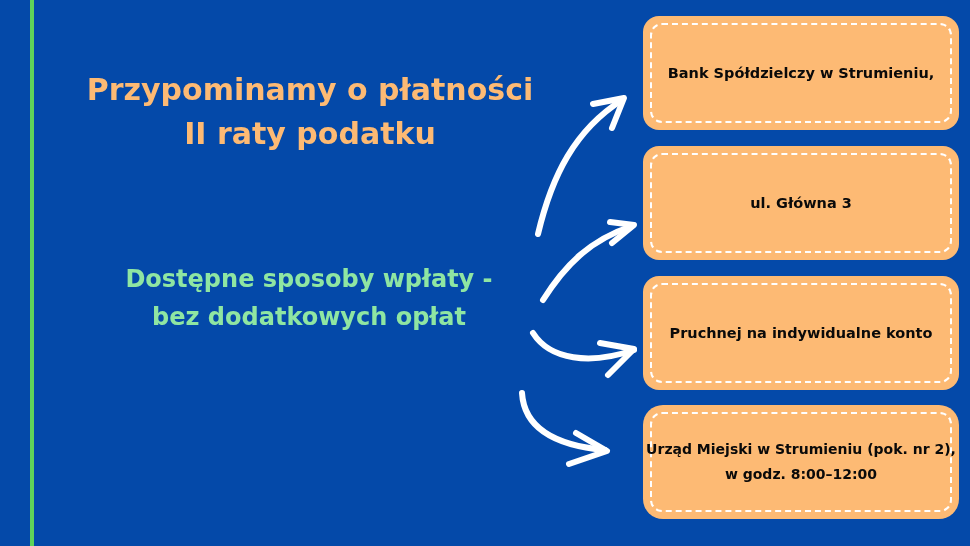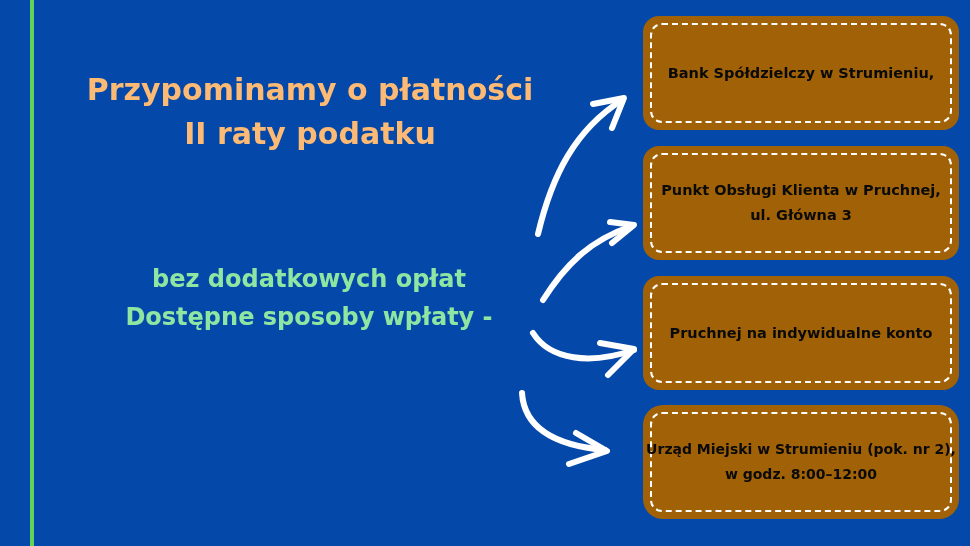--- a/index.html
+++ b/index.html
@@ -19,21 +19,21 @@
       font-size: 30px; line-height: 44px;
     }
     .subtitle {
       position: absolute; left: 86px; top: 260px; width: 446px;
       text-align: center; color: #8fe6a2; font-weight: bold;
       font-size: 24px; line-height: 38px;
     }
     .arrows { position: absolute; left: 0; top: 0; }
     .card {
       position: absolute; left: 643px; width: 316px; height: 114px;
-      background: #a16207; border-radius: 16px; box-sizing: border-box;
+      background: #fdba74; border-radius: 16px; box-sizing: border-box;
       display: flex; align-items: center; justify-content: center;
     }
     .card::after {
       content: ""; position: absolute; left: 7px; top: 7px; right: 7px; bottom: 7px;
       border: 2px dashed #ffffff; border-radius: 12px; pointer-events: none;
     }
     .card-text {
       color: #0a0a0a; font-weight: bold; font-size: 14.5px; line-height: 25px;
       text-align: center; padding: 0 10px; position: relative; z-index: 1;
     }
@@ -43,22 +43,22 @@
 <body>
 
 <div class="accent-line"></div>
 
 <div class="title">
   <div>Przypominamy o płatności</div>
   <div>II raty podatku</div>
 </div>
 
 <div class="subtitle">
+  <div>Dostępne sposoby wpłaty -</div>
   <div>bez dodatkowych opłat</div>
-  <div>Dostępne sposoby wpłaty -</div>
 </div>
 
 <svg class="arrows" width="970" height="546">
   <g fill="none" stroke="#ffffff" stroke-width="6" stroke-linecap="round" stroke-linejoin="round">
     <g>
       <path d="M538 234 C 552 175, 575 130, 622 100"></path>
       <path d="M593 104 L 624 98 L 612 128"></path>
     </g>
     <g>
       <path d="M543 300 C 565 265, 590 240, 632 226"></path>
@@ -76,21 +76,20 @@
 </svg>
 
 <div class="card" style="top:16px;">
   <div class="card-text">
     <span class="line">Bank Spółdzielczy w Strumieniu,</span>
   </div>
 </div>
 
 <div class="card" style="top:146px;">
   <div class="card-text">
-    <span class="line">Punkt Obsługi Klienta w Pruchnej,</span>
     <span class="line">ul. Główna 3</span>
   </div>
 </div>
 
 <div class="card" style="top:276px;">
   <div class="card-text">
     <span class="line">Pruchnej na indywidualne konto</span>
   </div>
 </div>
 

